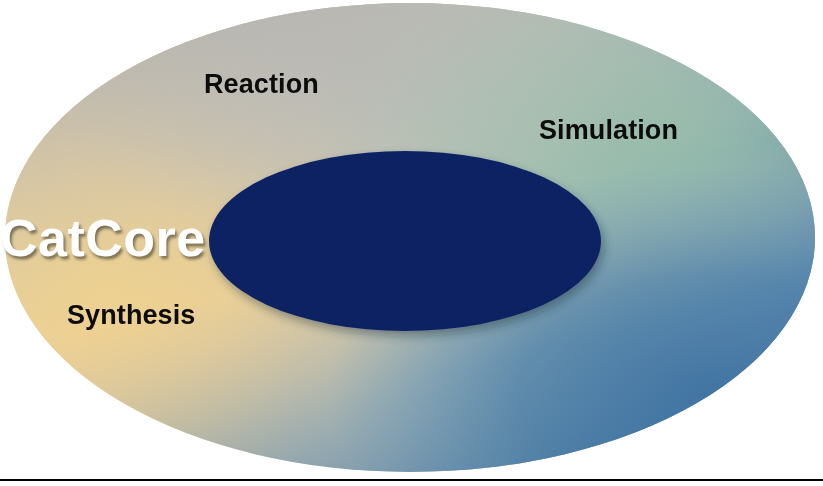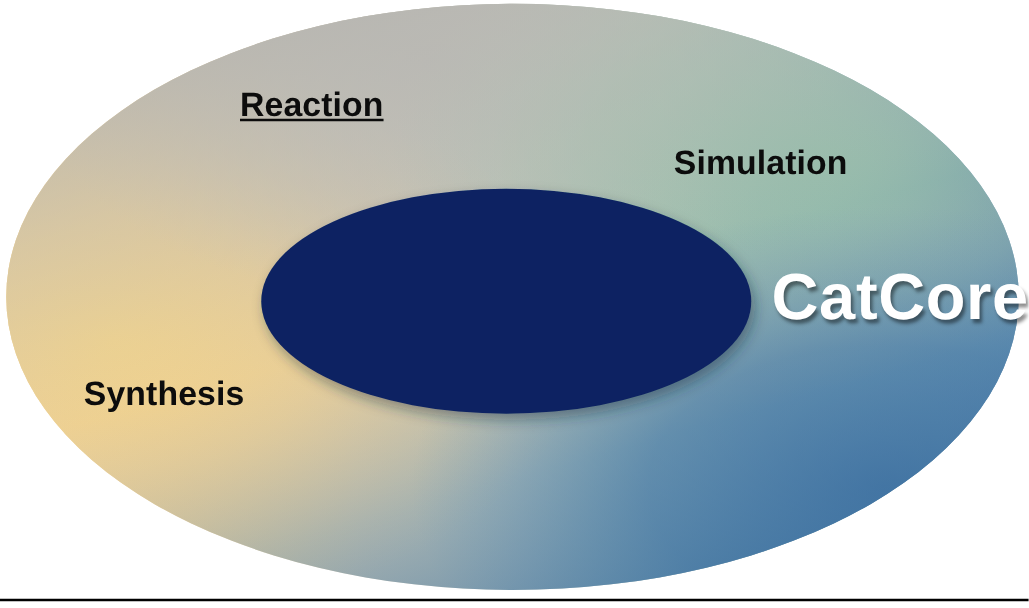--- a/index.html
+++ b/index.html
@@ -34,31 +34,31 @@
     font-family: "Liberation Sans", sans-serif;
     font-weight: bold;
     white-space: nowrap;
     letter-spacing: 0.1px;
     line-height: 1;
     user-select: none;
   }
   .domain-label {
     font-size: 27px;
   }
-  #label-reaction        { left: 192px; top: 71px; text-decoration: underline;  }
+  #label-reaction        { left: 204px; top: 71px;  }
   #label-simulation      { left: 539px; top: 117px; }
   #label-synthesis       { left: 67px;  top: 302px; }
   #label-characterization{ left: 432px; top: 365px; }
 
   #core-label {
     position: absolute;
     left: 0;
     top: 212px;
     width: 823px;
-    text-align: right;
+    text-align: left;
     font-size: 52px;
     font-weight: bold;
     color: #ffffff;
     font-family: "Liberation Sans", sans-serif;
     letter-spacing: 0.5px;
     line-height: 1;
     text-shadow: 2px 3px 3px rgba(0,0,0,0.45);
     user-select: none;
   }
   #bottom-rule {

